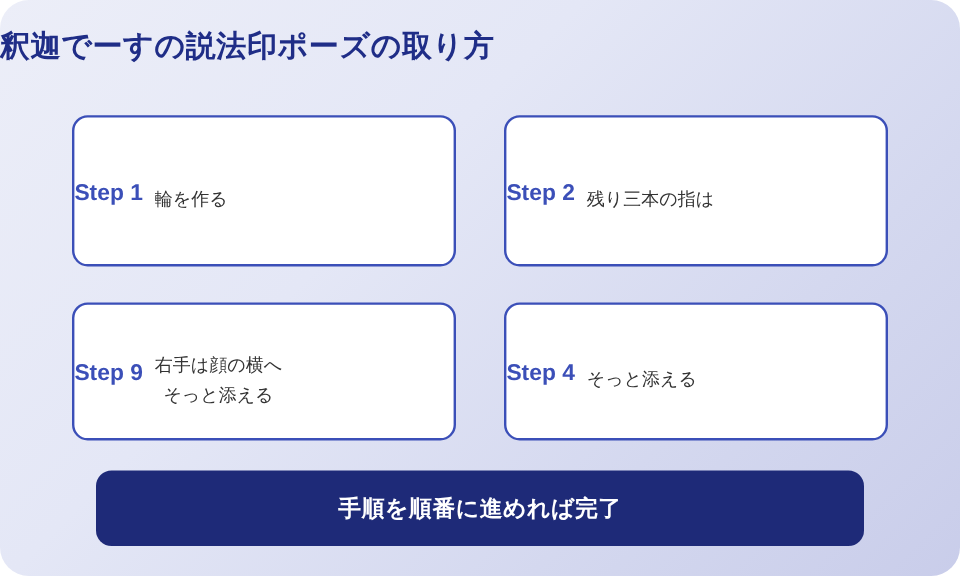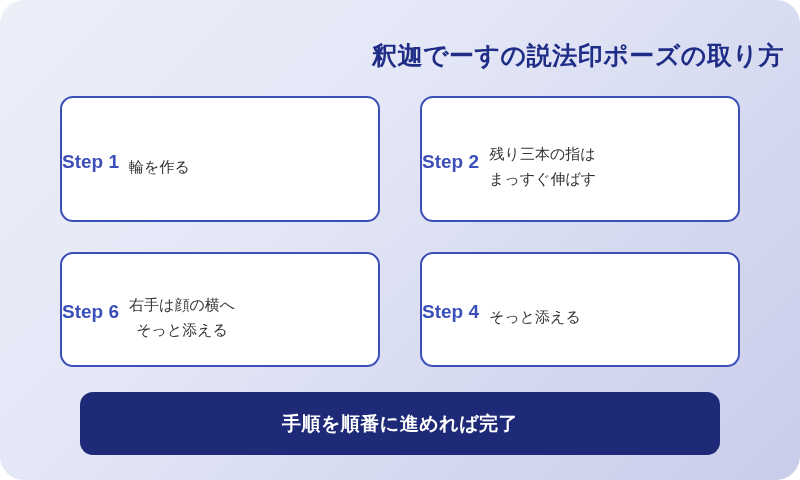--- a/index.html
+++ b/index.html
@@ -19,23 +19,23 @@
     box-sizing: border-box;
     width: 800px;
     height: 480px;
     border-radius: 24px;
     background: linear-gradient(135deg, #eceef8 0%, #e4e7f6 38%, #d4d8ef 72%, #c9cdea 100%);
     padding: 0;
     overflow: hidden;
   }
 
   .title {
-    margin: 16px;
+    margin: 0;
     padding-top: 24px;
-    text-align: right;
+    text-align: left;
     font-size: 25px;
     font-weight: bold;
     letter-spacing: 0.5px;
     color: #1f2d87;
     line-height: 1.2;
   }
 
   .grid {
     position: absolute;
     left: 60px;
@@ -118,26 +118,25 @@
       <div class="card-title">Step 1</div>
       <div class="card-body">
         <span class="line">輪を作る</span>
       </div>
     </div>
 
     <div class="card">
       <div class="card-title">Step 2</div>
       <div class="card-body">
         <span class="line">残り三本の指は</span>
-        <span class="line">まっすぐ伸ばす</span>
       </div>
     </div>
 
     <div class="card">
-      <div class="card-title">Step 6</div>
+      <div class="card-title">Step 9</div>
       <div class="card-body">
         <span class="line">右手は顔の横へ</span>
         <span class="line">そっと添える</span>
       </div>
     </div>
 
     <div class="card">
       <div class="card-title">Step 4</div>
       <div class="card-body">
         <span class="line">そっと添える</span>

